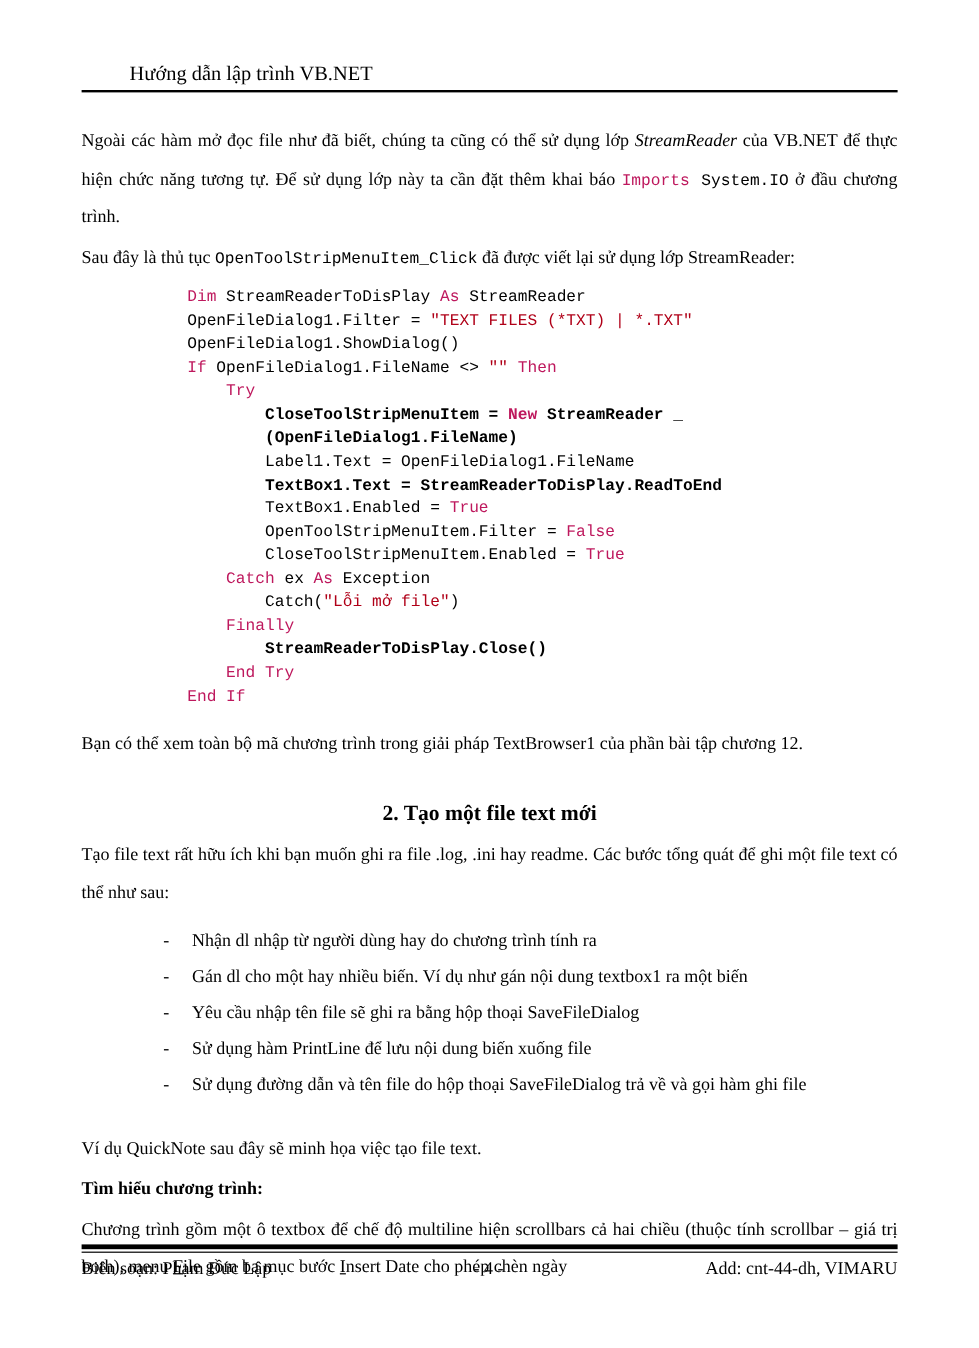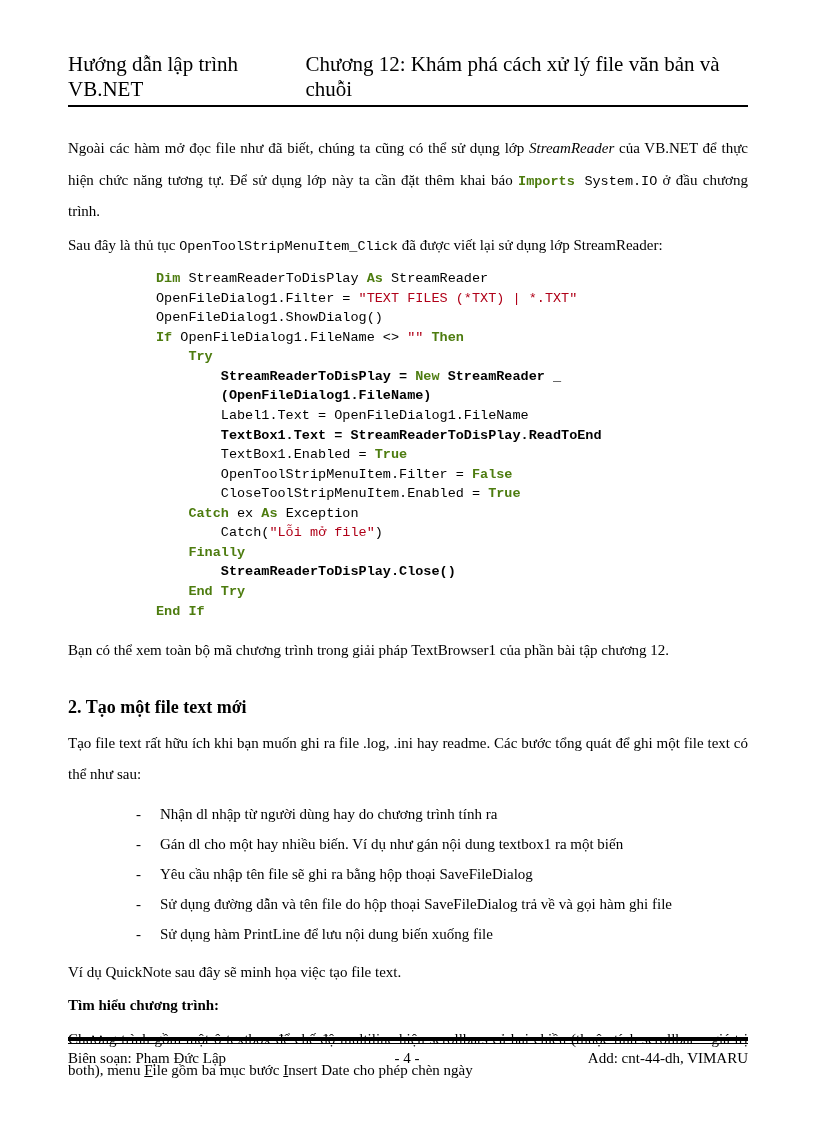--- a/index.html
+++ b/index.html
@@ -9,53 +9,55 @@
     background: #fff;
     font-family: "Times New Roman", Times, serif;
     font-size: 15px;
     color: #000;
     position: relative;
     padding: 52px 68px 60px 68px;
   }
   .header-row {
     display: flex;
     justify-content: space-between;
-    font-size: 21px;
+    font-size: 17px;
     margin-bottom: 3px;
+    margin-left: 40px;
   }
   .header-rule {
     border: none;
     border-top: 2.5px solid #000;
     margin-bottom: 26px;
   }
   .para {
     line-height: 2.1;
     text-align: justify;
     margin-bottom: 2px;
   }
   .italic { font-style: italic; }
   .mono { font-family: "Courier New", monospace; font-size: 13.5px; }
-  .blue { color: #4d7c0f; font-weight: bold; }
+  .blue { color: #be185d; }
   .red  { color: #b00018; }
   .bold { font-weight: bold; }
   .code-block {
     font-family: "Courier New", monospace;
     font-size: 13.5px;
     line-height: 1.45;
     white-space: pre;
     margin: 8px 0 14px 88px;
   }
   .h2 {
     font-size: 18px;
     font-weight: bold;
     margin: 30px 0 10px 0;
+    text-align: center;
   }
   ul.bullets {
     list-style: none;
-    margin: 8px 0 8px 68px;
+    margin: 8px 0 24px 68px;
   }
   ul.bullets li {
     position: relative;
     padding-left: 24px;
     line-height: 2.0;
     text-align: justify;
   }
   ul.bullets li::before {
     content: "-";
     position: absolute;
@@ -82,38 +84,37 @@
     justify-content: space-between;
     font-size: 15px;
   }
   .underline { text-decoration: underline; }
 </style>
 </head>
 <body>
 
 <div class="header-row">
   <span>Hướng dẫn lập trình VB.NET</span>
-  <span>Chương 12: Khám phá cách xử lý file văn bản và chuỗi</span>
 </div>
 <hr class="header-rule">
 
 <p class="para">
   <span>Ngoài các hàm mở đọc file như đã biết, chúng ta cũng có thể sử dụng lớp </span><span class="italic">StreamReader</span><span> của VB.NET để thực hiện chức năng tương tự. Để sử dụng lớp này ta cần đặt thêm khai báo </span><span class="mono blue">Imports</span><span class="mono"> System.IO</span><span> ở đầu chương trình.</span>
 </p>
 
 <p class="para">
   <span>Sau đây là thủ tục </span><span class="mono">OpenToolStripMenuItem_Click</span><span> đã được viết lại sử dụng lớp StreamReader:</span>
 </p>
 
 <div class="code-block"><span class="blue">Dim</span><span> StreamReaderToDisPlay </span><span class="blue">As</span><span> StreamReader</span>
 <span>OpenFileDialog1.Filter = </span><span class="red">"TEXT FILES (*TXT) | *.TXT"</span>
 <span>OpenFileDialog1.ShowDialog()</span>
 <span class="blue">If</span><span> OpenFileDialog1.FileName &lt;&gt; </span><span class="red">""</span><span class="blue"> Then</span>
     <span class="blue">Try</span>
-        <span class="bold"><span>StreamReaderToDisPlay = </span><span class="blue">New</span><span> StreamReader _</span></span>
+        <span class="bold"><span>CloseToolStripMenuItem = </span><span class="blue">New</span><span> StreamReader _</span></span>
         <span class="bold">(OpenFileDialog1.FileName)</span>
         <span>Label1.Text = OpenFileDialog1.FileName</span>
         <span class="bold">TextBox1.Text = StreamReaderToDisPlay.ReadToEnd</span>
         <span>TextBox1.Enabled = </span><span class="blue">True</span>
         <span>OpenToolStripMenuItem.Filter = </span><span class="blue">False</span>
         <span>CloseToolStripMenuItem.Enabled = </span><span class="blue">True</span>
     <span class="blue">Catch</span><span> ex </span><span class="blue">As</span><span> Exception</span>
         <span>Catch(</span><span class="red">"Lỗi mở file"</span><span>)</span>
     <span class="blue">Finally</span>
         <span class="bold">StreamReaderToDisPlay.Close()</span>
@@ -123,22 +124,22 @@
 <p class="para">Bạn có thể xem toàn bộ mã chương trình trong giải pháp TextBrowser1 của phần bài tập chương 12.</p>
 
 <div class="h2">2. Tạo một file text mới</div>
 
 <p class="para">Tạo file text rất hữu ích khi bạn muốn ghi ra file .log, .ini hay readme. Các bước tổng quát để ghi một file text có thể như sau:</p>
 
 <ul class="bullets">
   <li>Nhận dl nhập từ người dùng hay do chương trình tính ra</li>
   <li>Gán dl cho một hay nhiều biến. Ví dụ như gán nội dung textbox1 ra một biến</li>
   <li>Yêu cầu nhập tên file sẽ ghi ra bằng hộp thoại SaveFileDialog</li>
+  <li>Sử dụng hàm PrintLine để lưu nội dung biến xuống file</li>
   <li>Sử dụng đường dẫn và tên file do hộp thoại SaveFileDialog trả về và gọi hàm ghi file</li>
-  <li>Sử dụng hàm PrintLine để lưu nội dung biến xuống file</li>
 </ul>
 
 <p class="para">Ví dụ QuickNote sau đây sẽ minh họa việc tạo file text.</p>
 
 <p class="para bold">Tìm hiểu chương trình:</p>
 
 <p class="para">
   <span>Chương trình gồm một ô textbox để chế độ multiline hiện scrollbars cả hai chiều (thuộc tính scrollbar – giá trị both), menu </span><span class="underline">F</span><span>ile</span><span> gồm ba mục bước </span><span class="underline">I</span><span>nsert Date</span><span> cho phép chèn ngày</span>
 </p>
 

